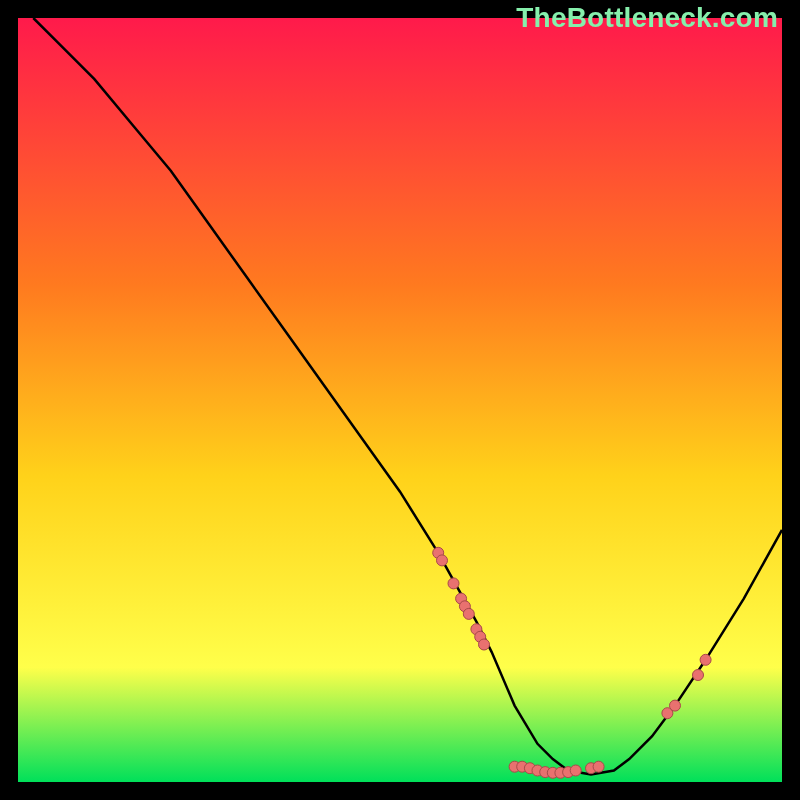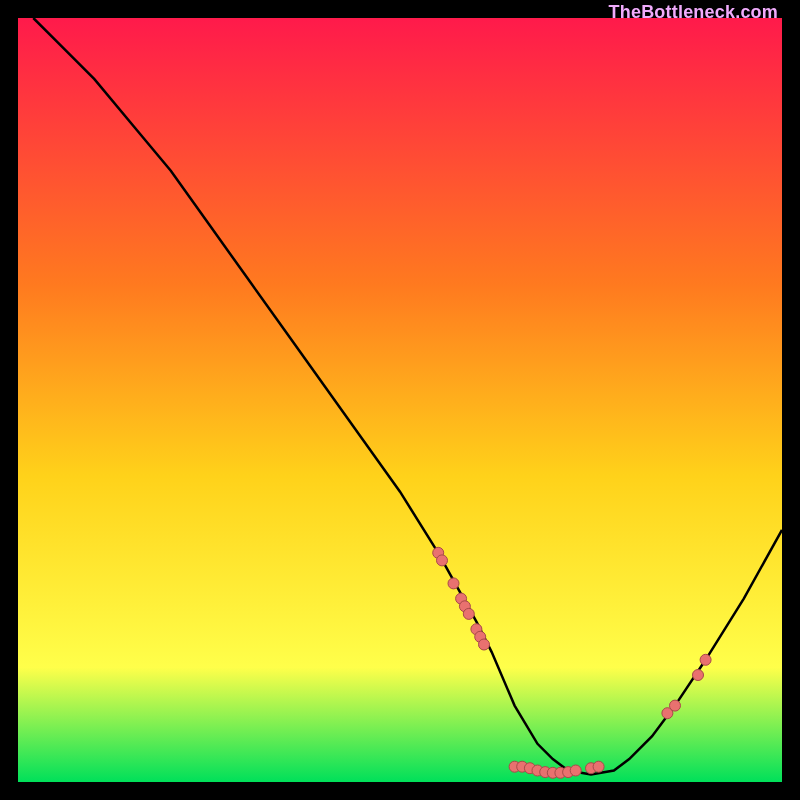--- a/index.html
+++ b/index.html
@@ -23,22 +23,22 @@
     position: absolute;
     left: 0;
     top: 0;
     width: 764px;
     height: 764px;
   }
   .watermark {
     position: absolute;
     top: 2px;
     right: 22px;
-    color: #f0abfc;
-    font-size: 18px;
+    color: #86efac;
+    font-size: 28px;
     font-weight: 600;
     letter-spacing: 0.2px;
     user-select: none;
   }
 </style>
 </head>
 <body>
 
 <div class="frame">
   <svg class="plot" viewBox="0 0 764 764">

